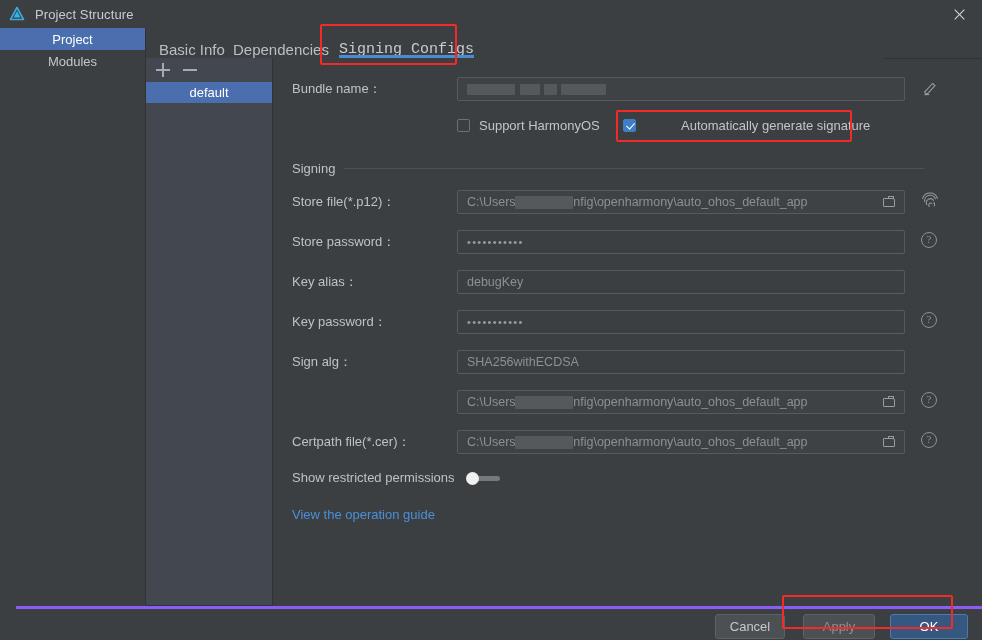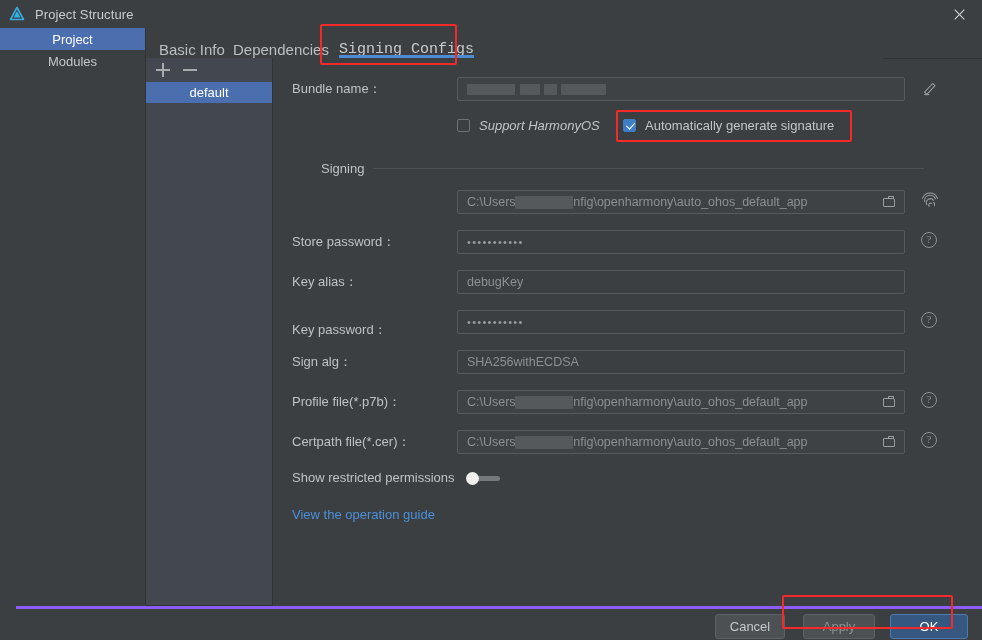--- a/index.html
+++ b/index.html
@@ -269,21 +269,20 @@
     position: absolute;
     display: flex;
     align-items: center;
     width: 632px;
   }
   .section .stext {
     font-size: 13px;
     color: #bfc2c4;
     padding-right: 9px;
     white-space: nowrap;
-    margin-left: 29px;
   }
   .section .sline {
     flex: 1;
     height: 1px;
     background: #4e5254;
   }
 
   
   .toggle {
     position: absolute;
@@ -421,34 +420,35 @@
       <span class="redact" style="left:86px; top:6px; width:13px; height:11px;"></span>
       <span class="redact" style="left:103px; top:6px; width:45px; height:11px;"></span>
     </div>
     <div class="side-ico" style="top:21px; left:648px;">
       <svg width="18" height="18" viewBox="0 0 18 18">
         <path d="M3.5 13.2 L11.6 4.5 L14 6.7 L5.9 15.4 Z" fill="none" stroke="#9a9d9f" stroke-width="1.1" stroke-linejoin="round"></path>
         <line x1="3.3" y1="15.6" x2="8.2" y2="15.6" stroke="#9a9d9f" stroke-width="1.1"></line>
       </svg>
     </div>
 
-    <div class="cbrow" style="left:184px; top:57px;font-style:italic;">
+    <div class="cbrow" style="left:184px; top:57px;">
       <span class="cbox"></span>
       <span class="cblabel">Support HarmonyOS</span>
     </div>
-    <div class="cbrow" style="left:350px; top:57px;">
+    <div class="cbrow" style="left:350px; top:57px;gap:36px;">
       <span class="cbox checked"></span>
       <span class="cblabel">Automatically generate signature</span>
     </div>
 
     <div class="section" style="left:19px; top:103px;">
       <span class="stext">Signing</span>
       <span class="sline"></span>
     </div>
 
+    <div class="flabel" style="top:131px;">Store file(*.p12)：</div>
     <div class="field ro" style="top:132px;">
       <span class="ftext">C:\Users\            \.ohos\config\openharmony\auto_ohos_default_app</span>
       <span class="redact" style="left:57px; top:5px; width:58px; height:13px;"></span>
       <span class="folder-ico"></span>
     </div>
     <div class="side-ico" style="top:132px; left:647px;">
       <svg width="20" height="20" viewBox="0 0 20 20">
         <g fill="none" stroke="#9a9d9f" stroke-width="1.05" stroke-linecap="round">
           <path d="M2.6 8.4a7.8 7.8 0 0 1 14.8 0"></path>
           <path d="M4.6 11.4a5.6 5.6 0 0 1 10.8-2.6"></path>
@@ -465,34 +465,33 @@
     </div>
     <div class="side-ico" style="top:174px; left:648px;">
       <div class="qmark">?</div>
     </div>
 
     <div class="flabel" style="top:211px;">Key alias：</div>
     <div class="field" style="top:212px;">
       <span class="ftext">debugKey</span>
     </div>
 
-    <div class="flabel" style="top:259px;text-align:right;">Key password：</div>
+    <div class="flabel" style="top:251px;text-align:right;">Key password：</div>
     <div class="field" style="top:252px;">
       <span class="ftext dots">•••••••••••</span>
     </div>
     <div class="side-ico" style="top:254px; left:648px;">
       <div class="qmark">?</div>
     </div>
 
     <div class="flabel" style="top:291px;">Sign alg：</div>
     <div class="field" style="top:292px;">
       <span class="ftext">SHA256withECDSA</span>
     </div>
 
-    <div class="flabel" style="top:331px;">Profile file(*.p7b)：</div>
     <div class="field ro" style="top:332px;">
       <span class="ftext">C:\Users\            \.ohos\config\openharmony\auto_ohos_default_app</span>
       <span class="redact" style="left:57px; top:5px; width:58px; height:13px;"></span>
       <span class="folder-ico"></span>
     </div>
     <div class="side-ico" style="top:334px; left:648px;">
       <div class="qmark">?</div>
     </div>
 
     <div class="flabel" style="top:371px;">Certpath file(*.cer)：</div>

